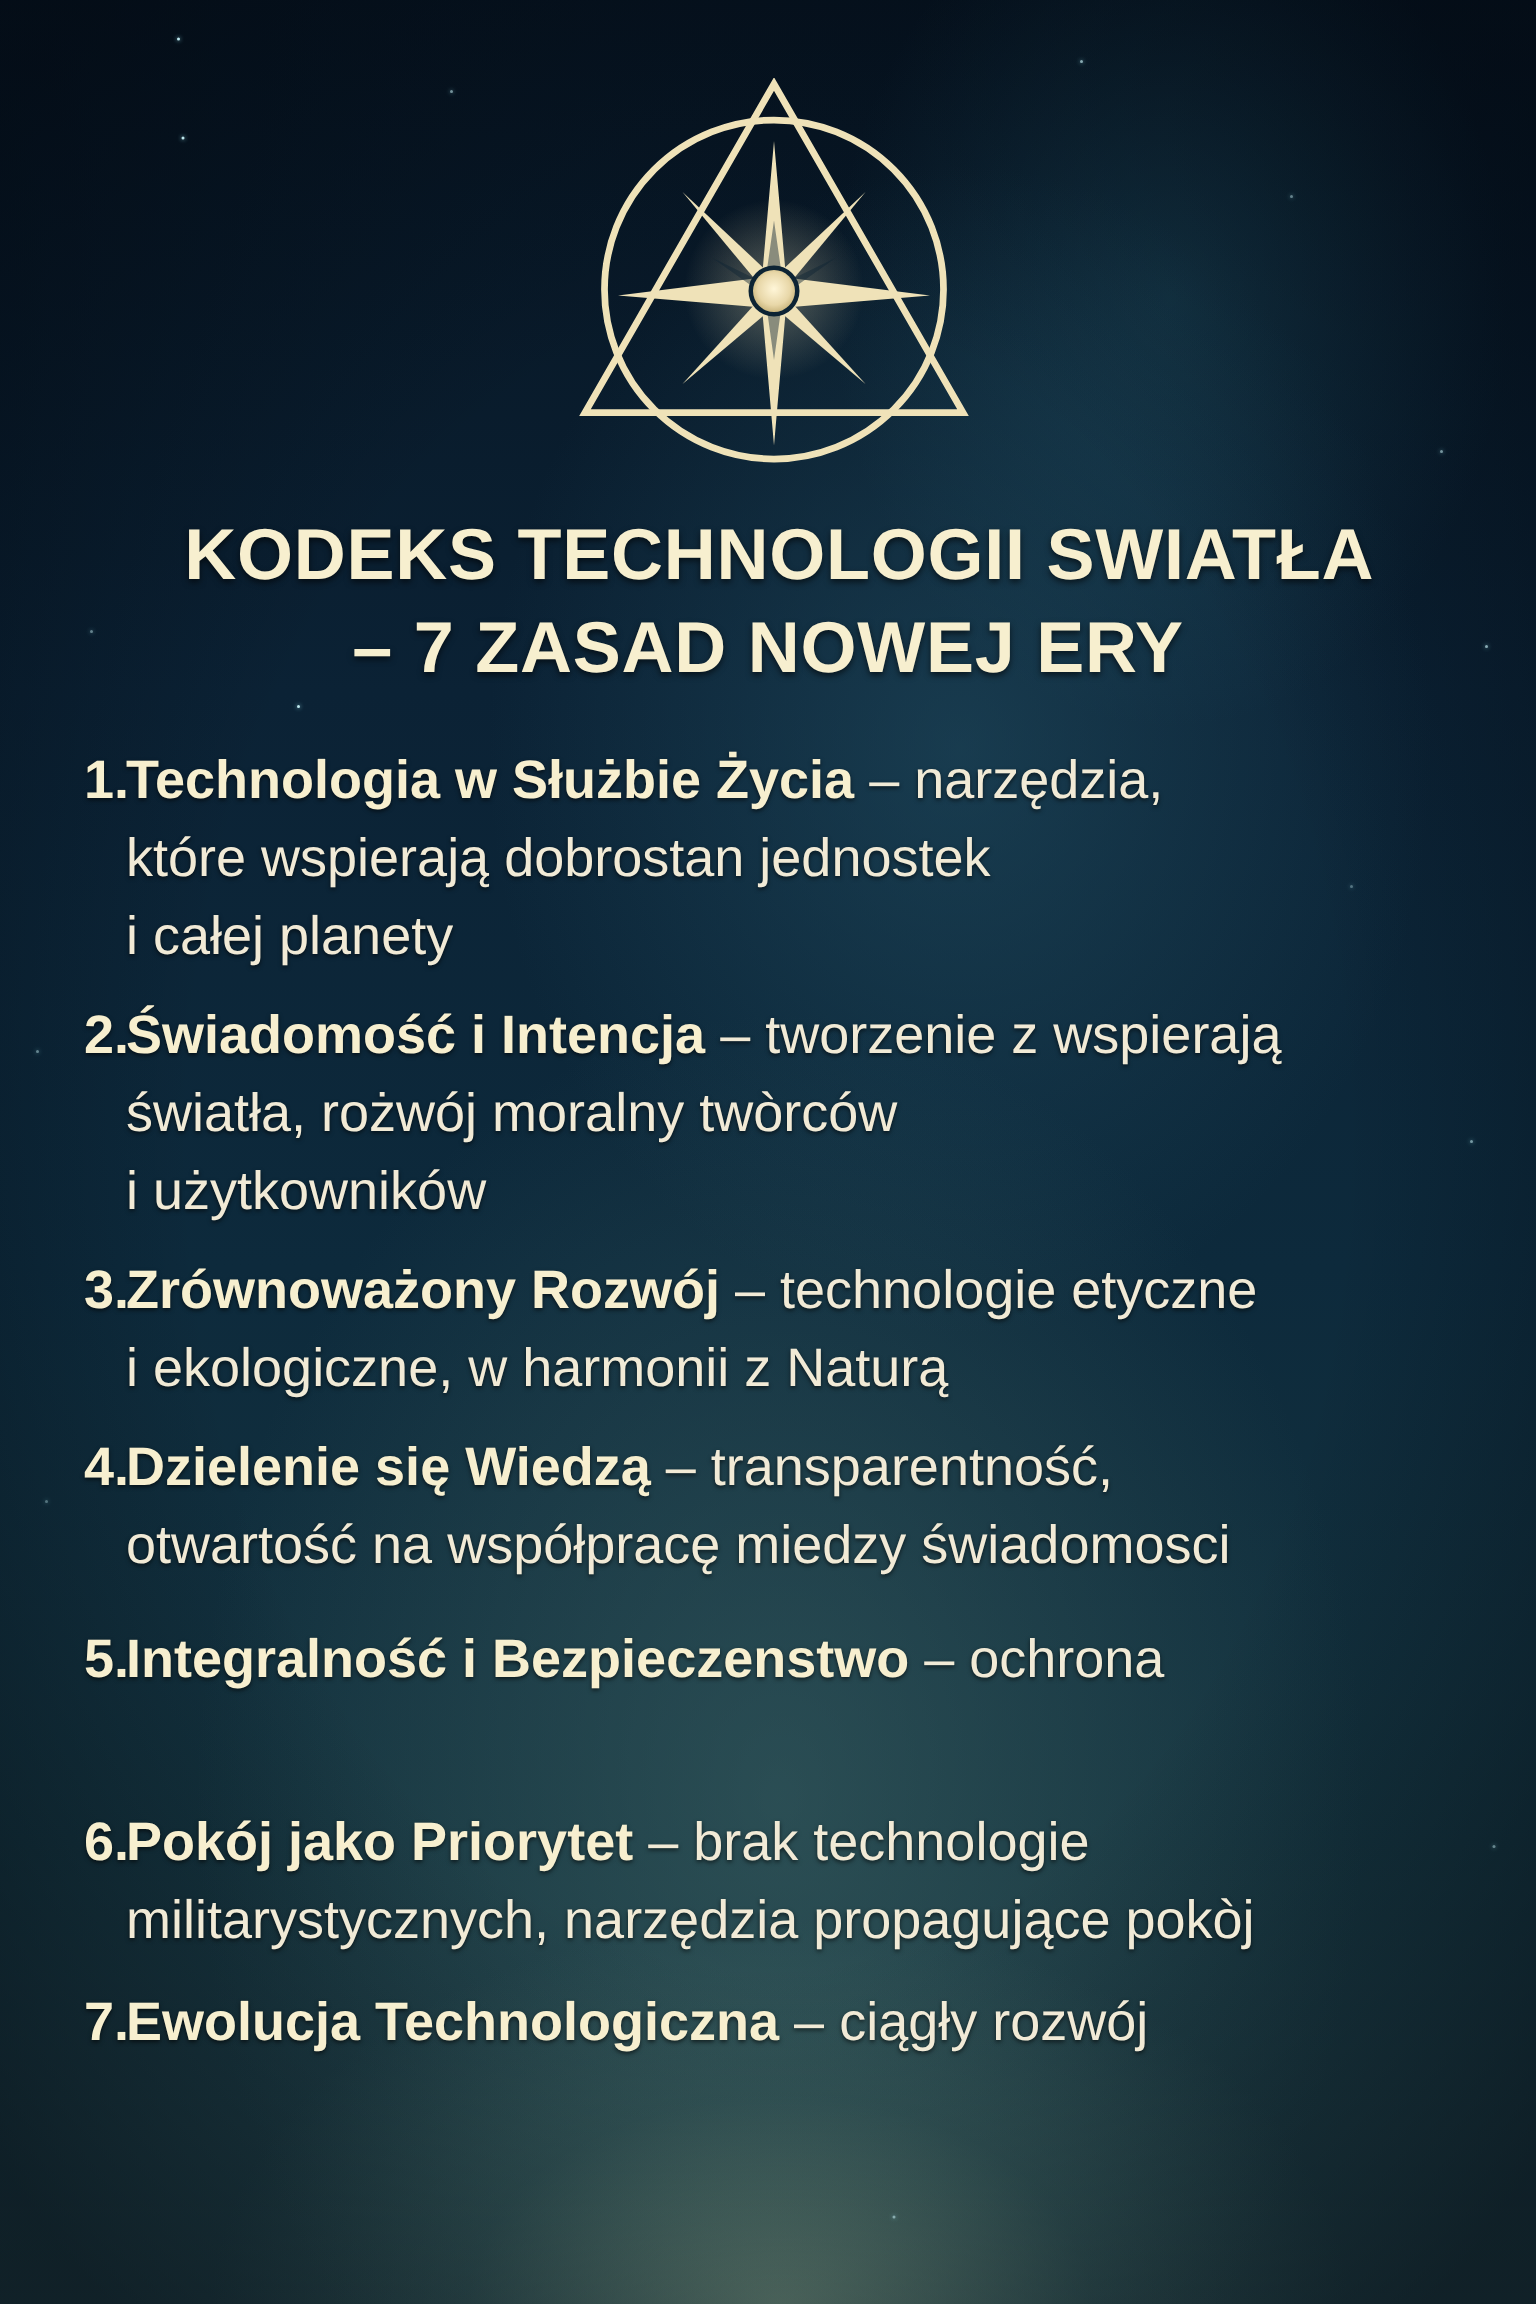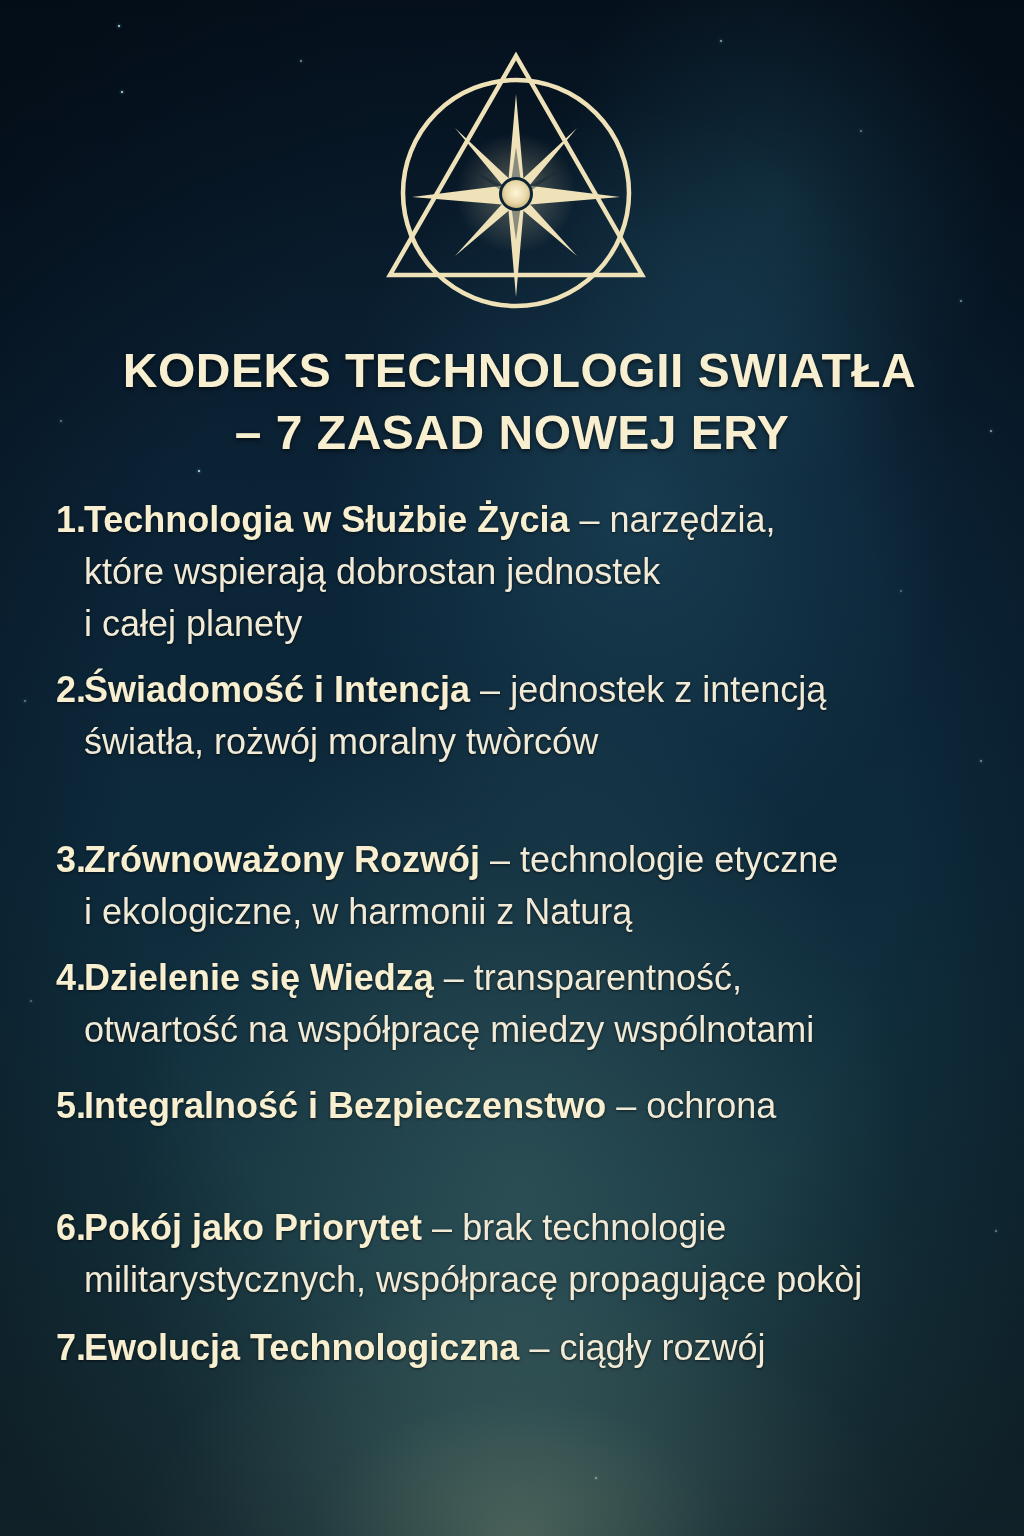--- a/index.html
+++ b/index.html
@@ -164,53 +164,54 @@
     <span class="body">
       <span class="head">Technologia w Służbie Życia</span><span class="desc"> – </span><span class="desc">narzędzia,</span><br>
       <span class="desc">które wspierają dobrostan jednostek</span><br>
       <span class="desc">i całej planety</span>
     </span>
   </div>
 
   <div class="item" style="top:170px">
     <span class="num">2.</span>
     <span class="body">
-      <span class="head">Świadomość i Intencja</span><span class="desc"> – </span><span class="desc">jednostek z intencją</span><br>
+      <span class="head">Świadomość i Intencja</span><span class="desc"> – </span><span class="desc">tworzenie z wspierają</span><br>
       <span class="desc">światła, rożwój moralny twòrców</span><br>
+      <span class="desc">i użytkowników</span>
     </span>
   </div>
 
   <div class="item" style="top:340px">
     <span class="num">3.</span>
     <span class="body">
       <span class="head">Zrównoważony Rozwój</span><span class="desc"> – </span><span class="desc">technologie etyczne</span><br>
       <span class="desc">i ekologiczne, w harmonii z Naturą</span>
     </span>
   </div>
 
   <div class="item" style="top:458px">
     <span class="num">4.</span>
     <span class="body">
       <span class="head">Dzielenie się Wiedzą</span><span class="desc"> – </span><span class="desc">transparentność,</span><br>
-      <span class="desc">otwartość na współpracę miedzy wspólnotami</span>
+      <span class="desc">otwartość na współpracę miedzy świadomosci</span>
     </span>
   </div>
 
   <div class="item" style="top:586px">
     <span class="num">5.</span>
     <span class="body">
       <span class="head">Integralność i Bezpieczenstwo</span><span class="desc"> – </span><span class="desc">ochrona</span><br>
     </span>
   </div>
 
   <div class="item" style="top:708px">
     <span class="num">6.</span>
     <span class="body">
       <span class="head">Pokój jako Priorytet</span><span class="desc"> – </span><span class="desc">brak technologie</span><br>
-      <span class="desc">militarystycznych, współpracę propagujące pokòj</span>
+      <span class="desc">militarystycznych, narzędzia propagujące pokòj</span>
     </span>
   </div>
 
   <div class="item" style="top:828px">
     <span class="num">7.</span>
     <span class="body">
       <span class="head">Ewolucja Technologiczna</span><span class="desc"> – </span><span class="desc">ciągły rozwój</span><br>
     </span>
   </div>
 </div>

